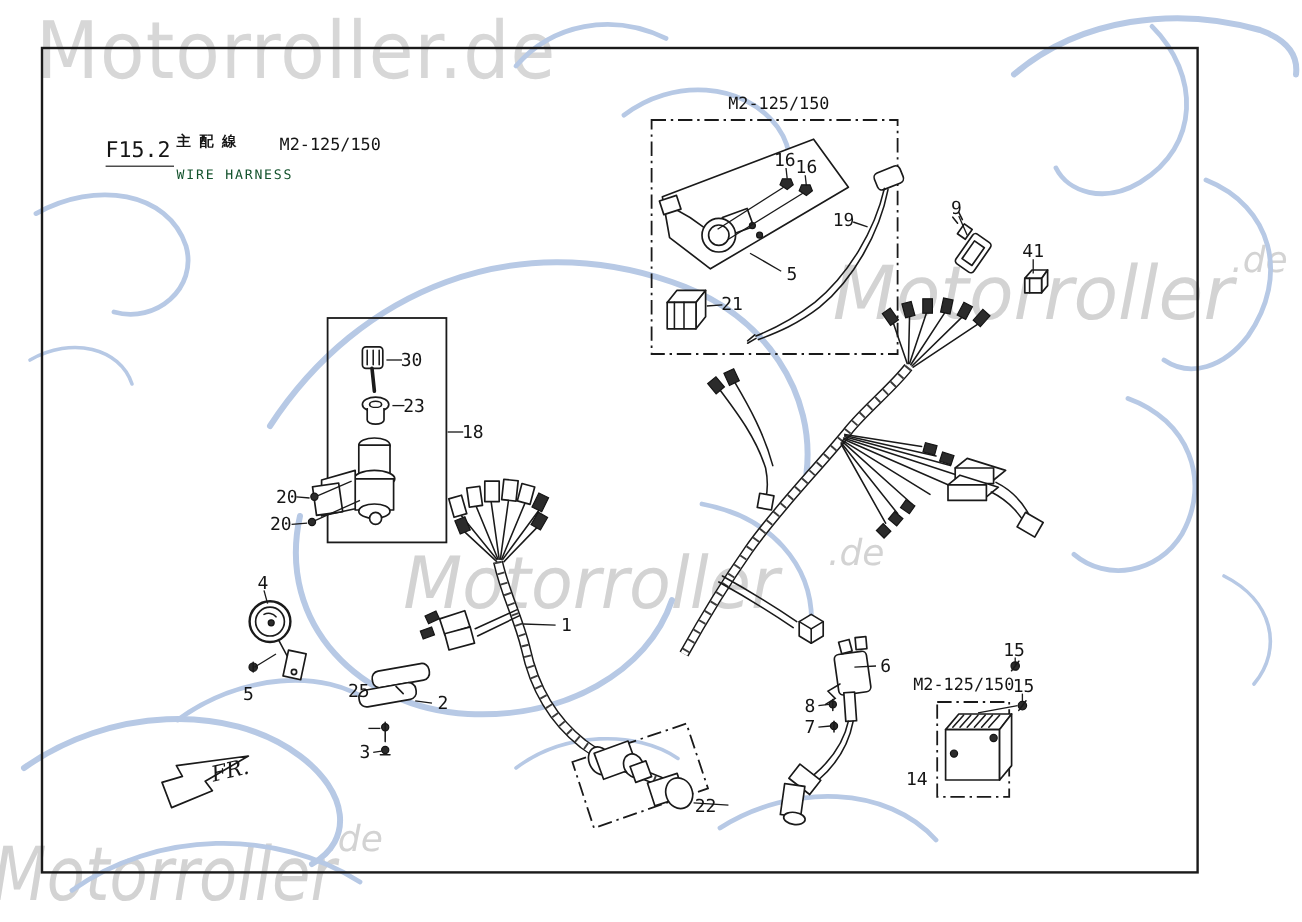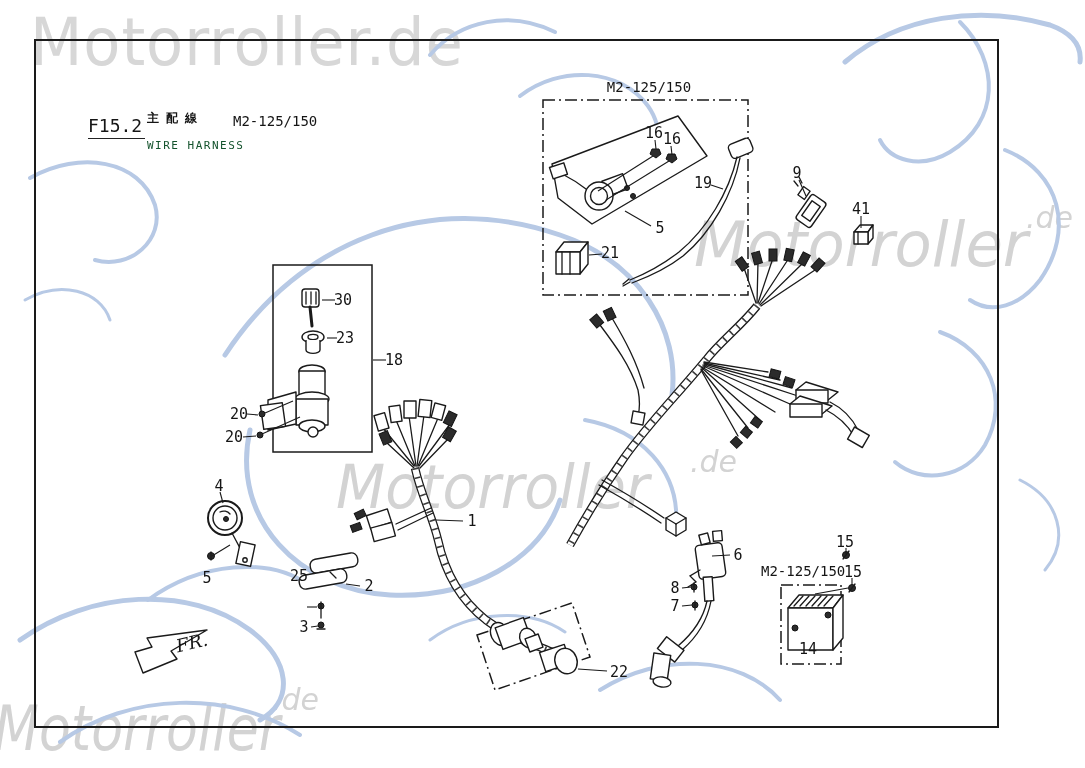--- a/index.html
+++ b/index.html
@@ -353,31 +353,31 @@
         <div class="callout" style="left: 472px; top: 521px;">1</div>
         <div class="callout" style="left: 369px; top: 586px;">2</div>
         <div class="callout" style="left: 304px; top: 627px;">3</div>
         <div class="callout" style="left: 219px; top: 486px;">4</div>
         <div class="callout" style="left: 207px; top: 578px;">5</div>
         <div class="callout" style="left: 738px; top: 555px;">6</div>
         <div class="callout" style="left: 675px; top: 606px;">7</div>
         <div class="callout" style="left: 675px; top: 588px;">8</div>
         <div class="callout" style="left: 797px; top: 173px;">9</div>
         <div class="callout" style="left: 660px; top: 228px;">5</div>
-        <div class="callout" style="left: 808px; top: 649px; text-align: center;">14</div>
+        <div class="callout" style="left: 764px; top: 649px; text-align: center;">14</div>
         <div class="callout" style="left: 845px; top: 542px;">15</div>
         <div class="callout" style="left: 853px; top: 572px;">15</div>
         <div class="callout" style="left: 654px; top: 133px;">16</div>
         <div class="callout" style="left: 672px; top: 139px;">16</div>
         <div class="callout" style="left: 703px; top: 183px;">19</div>
         <div class="callout" style="left: 394px; top: 360px;">18</div>
         <div class="callout" style="left: 239px; top: 414px;">20</div>
         <div class="callout" style="left: 234px; top: 437px;">20</div>
         <div class="callout" style="left: 610px; top: 253px;">21</div>
-        <div class="callout" style="left: 619px; top: 672px; text-align: center;">22</div>
+        <div class="callout" style="left: 588px; top: 672px; text-align: center;">22</div>
         <div class="callout" style="left: 345px; top: 338px;">23</div>
         <div class="callout" style="left: 343px; top: 300px;">30</div>
         <div class="callout" style="left: 299px; top: 576px;">25</div>
         <div class="callout" style="left: 861px; top: 209px;">41</div>
       </div>
   </div>
 
 </div>
 
 </body></html>

